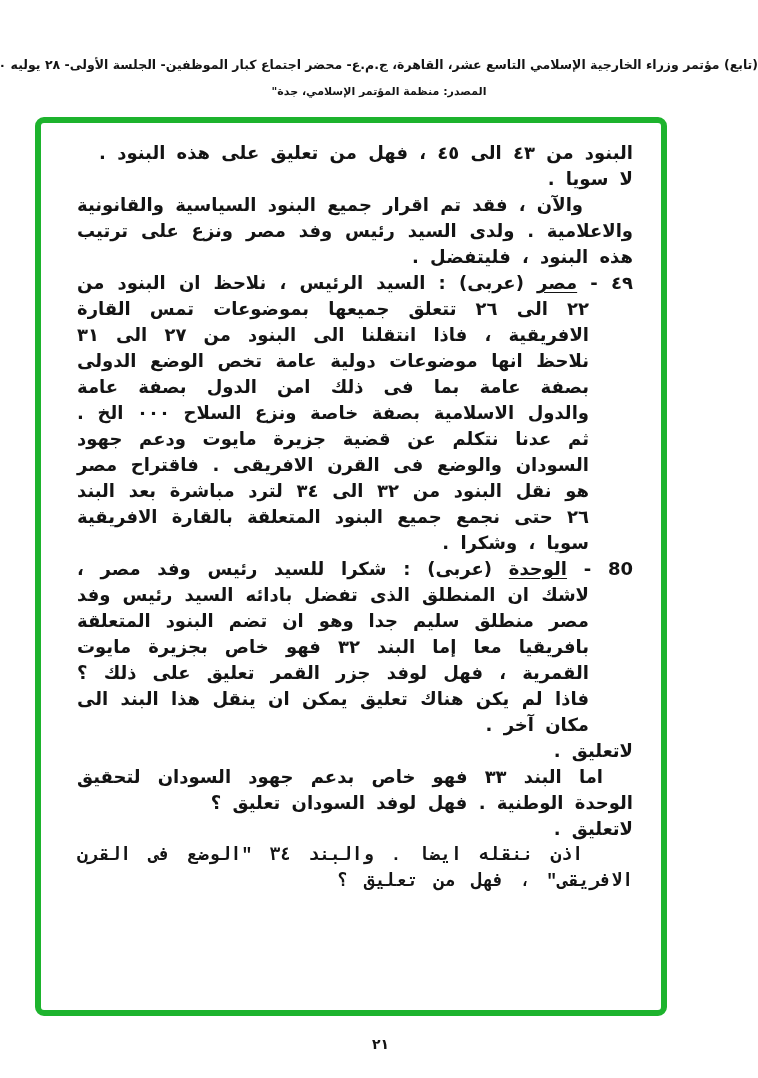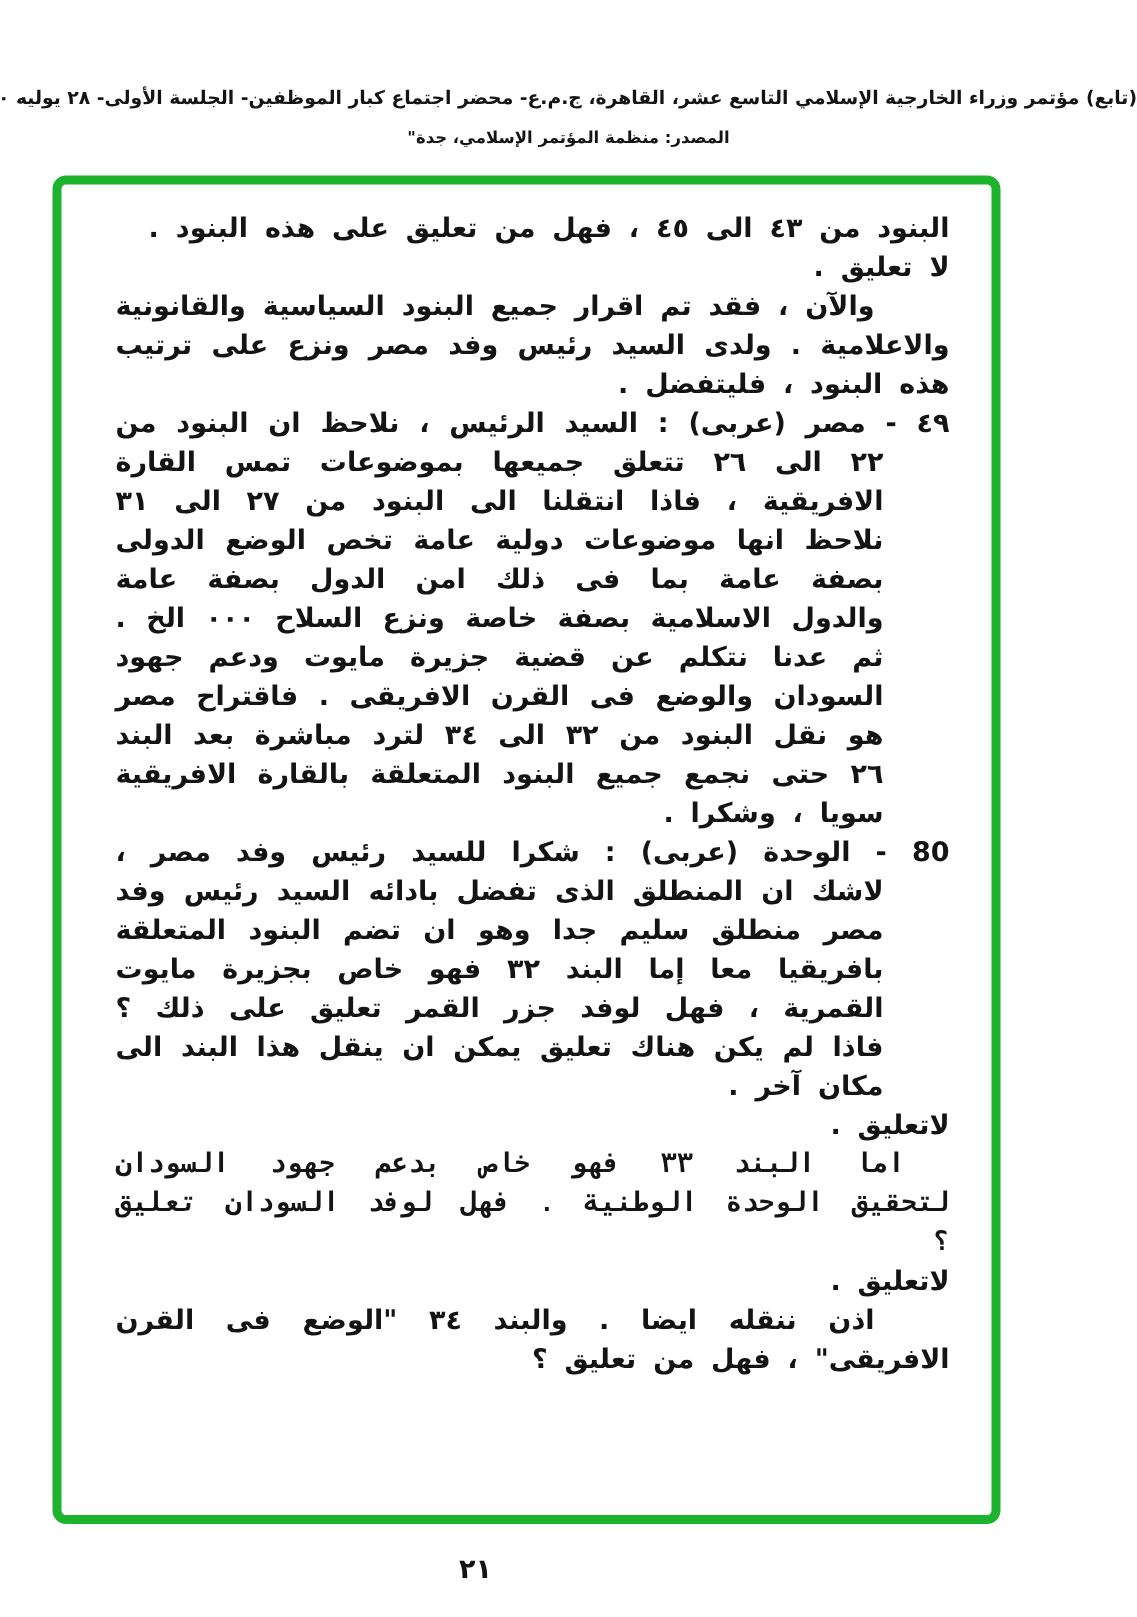--- a/index.html
+++ b/index.html
@@ -49,61 +49,61 @@
     font-weight: bold;
     font-size: 18px;
     line-height: 26px;
     word-spacing: 5px;
     text-align: right;
     overflow: hidden;
   }
   .doc-body p { margin: 0; }
   .para { text-align: justify; }
   .indent1 { text-indent: 50px; }
-  .indent2 { text-indent: 30px; font-family: Liberation Mono, monospace; }
+  .indent2 { text-indent: 30px; }
   .reply1 { margin-top: 26px; margin-left: 0; margin-right: 320px; white-space: nowrap; }
   .reply2 { margin-top: 18px; margin-right: 370px; white-space: nowrap; }
   .para2  { margin-top: 22px; }
   .item49 { margin-top: 6px; }
   .item50 { margin-top: 10px; }
   .reply3 { margin-top: 8px;  margin-right: 358px; white-space: nowrap; }
   .para3  { margin-top: 26px; }
   .reply4 { margin-top: 8px;  margin-right: 358px; white-space: nowrap; }
-  .para4  { margin-top: 26px; }
+  .para4  { margin-top: 26px; font-family: Liberation Mono, monospace; }
   .item {
     text-align: justify;
     padding-right: 44px;
     text-indent: -44px;
   }
-  .u { text-underline-offset: 3px; }
+  .u { text-decoration: underline; text-underline-offset: 3px; }
   .pageno {
     position: absolute;
-    left: 306px; top: 1036px;
+    left: 329px; top: 1036px;
     width: 60px;
-    text-align: left;
+    text-align: right;
     font-weight: bold;
-    font-size: 18px;
+    font-size: 14px;
     direction: rtl;
   }
 </style>
 </head>
 <body>
 
 <div class="page">
 
   <div class="hdr1">(تابع) مؤتمر وزراء الخارجية الإسلامي التاسع عشر، القاهرة، ج.م.ع- محضر اجتماع كبار الموظفين- الجلسة الأولى- ٢٨ يوليه ١٩٩٠</div>
   <div class="hdr2">المصدر: منظمة المؤتمر الإسلامي، جدة"</div>
 
   <div class="green-box"></div>
 
   <div class="doc-body">
 
     <p class="para para1">البنود من ٤٣ الى ٤٥ ، فهل من تعليق على هذه البنود .</p>
 
-    <p class="reply1">لا تعليق .</p>
+    <p class="reply1">لا سويا .</p>
 
 
     <p class="para para2 indent1">والآن ، فقد تم اقرار جميع البنود السياسية والقانونية والاعلامية . ولدى السيد رئيس وفد مصر ونزع على ترتيب هذه البنود ، فليتفضل .</p>
 
     <p class="item item49"><span>٤٩ - </span><span class="u">مصر</span><span> (عربى) :  السيد الرئيس ، نلاحظ ان البنود من ٢٢ الى ٢٦ تتعلق جميعها بموضوعات تمس القارة الافريقية ، فاذا انتقلنا الى البنود من ٢٧ الى ٣١ نلاحظ انها موضوعات دولية عامة تخص الوضع الدولى بصفة عامة بما فى ذلك امن الدول بصفة عامة والدول الاسلامية بصفة خاصة ونزع السلاح ٠٠٠ الخ . ثم عدنا نتكلم عن قضية جزيرة مايوت ودعم جهود السودان والوضع فى القرن الافريقى . فاقتراح مصر هو نقل البنود من ٣٢ الى ٣٤ لترد مباشرة بعد البند ٢٦ حتى نجمع جميع البنود المتعلقة بالقارة الافريقية سويا ، وشكرا .</span></p>
 
     <p class="item item50"><span>80 - </span><span class="u">الوحدة</span><span> (عربى) : شكرا للسيد رئيس وفد مصر ، لاشك ان المنطلق الذى تفضل بادائه السيد رئيس وفد مصر منطلق سليم جدا وهو ان تضم البنود المتعلقة بافريقيا معا إما البند ٣٢ فهو خاص بجزيرة مايوت القمرية ، فهل لوفد جزر القمر تعليق على ذلك ؟ فاذا لم يكن هناك تعليق يمكن ان ينقل هذا البند الى مكان آخر .</span></p>
 
     <p class="reply3">لاتعليق .</p>
 

